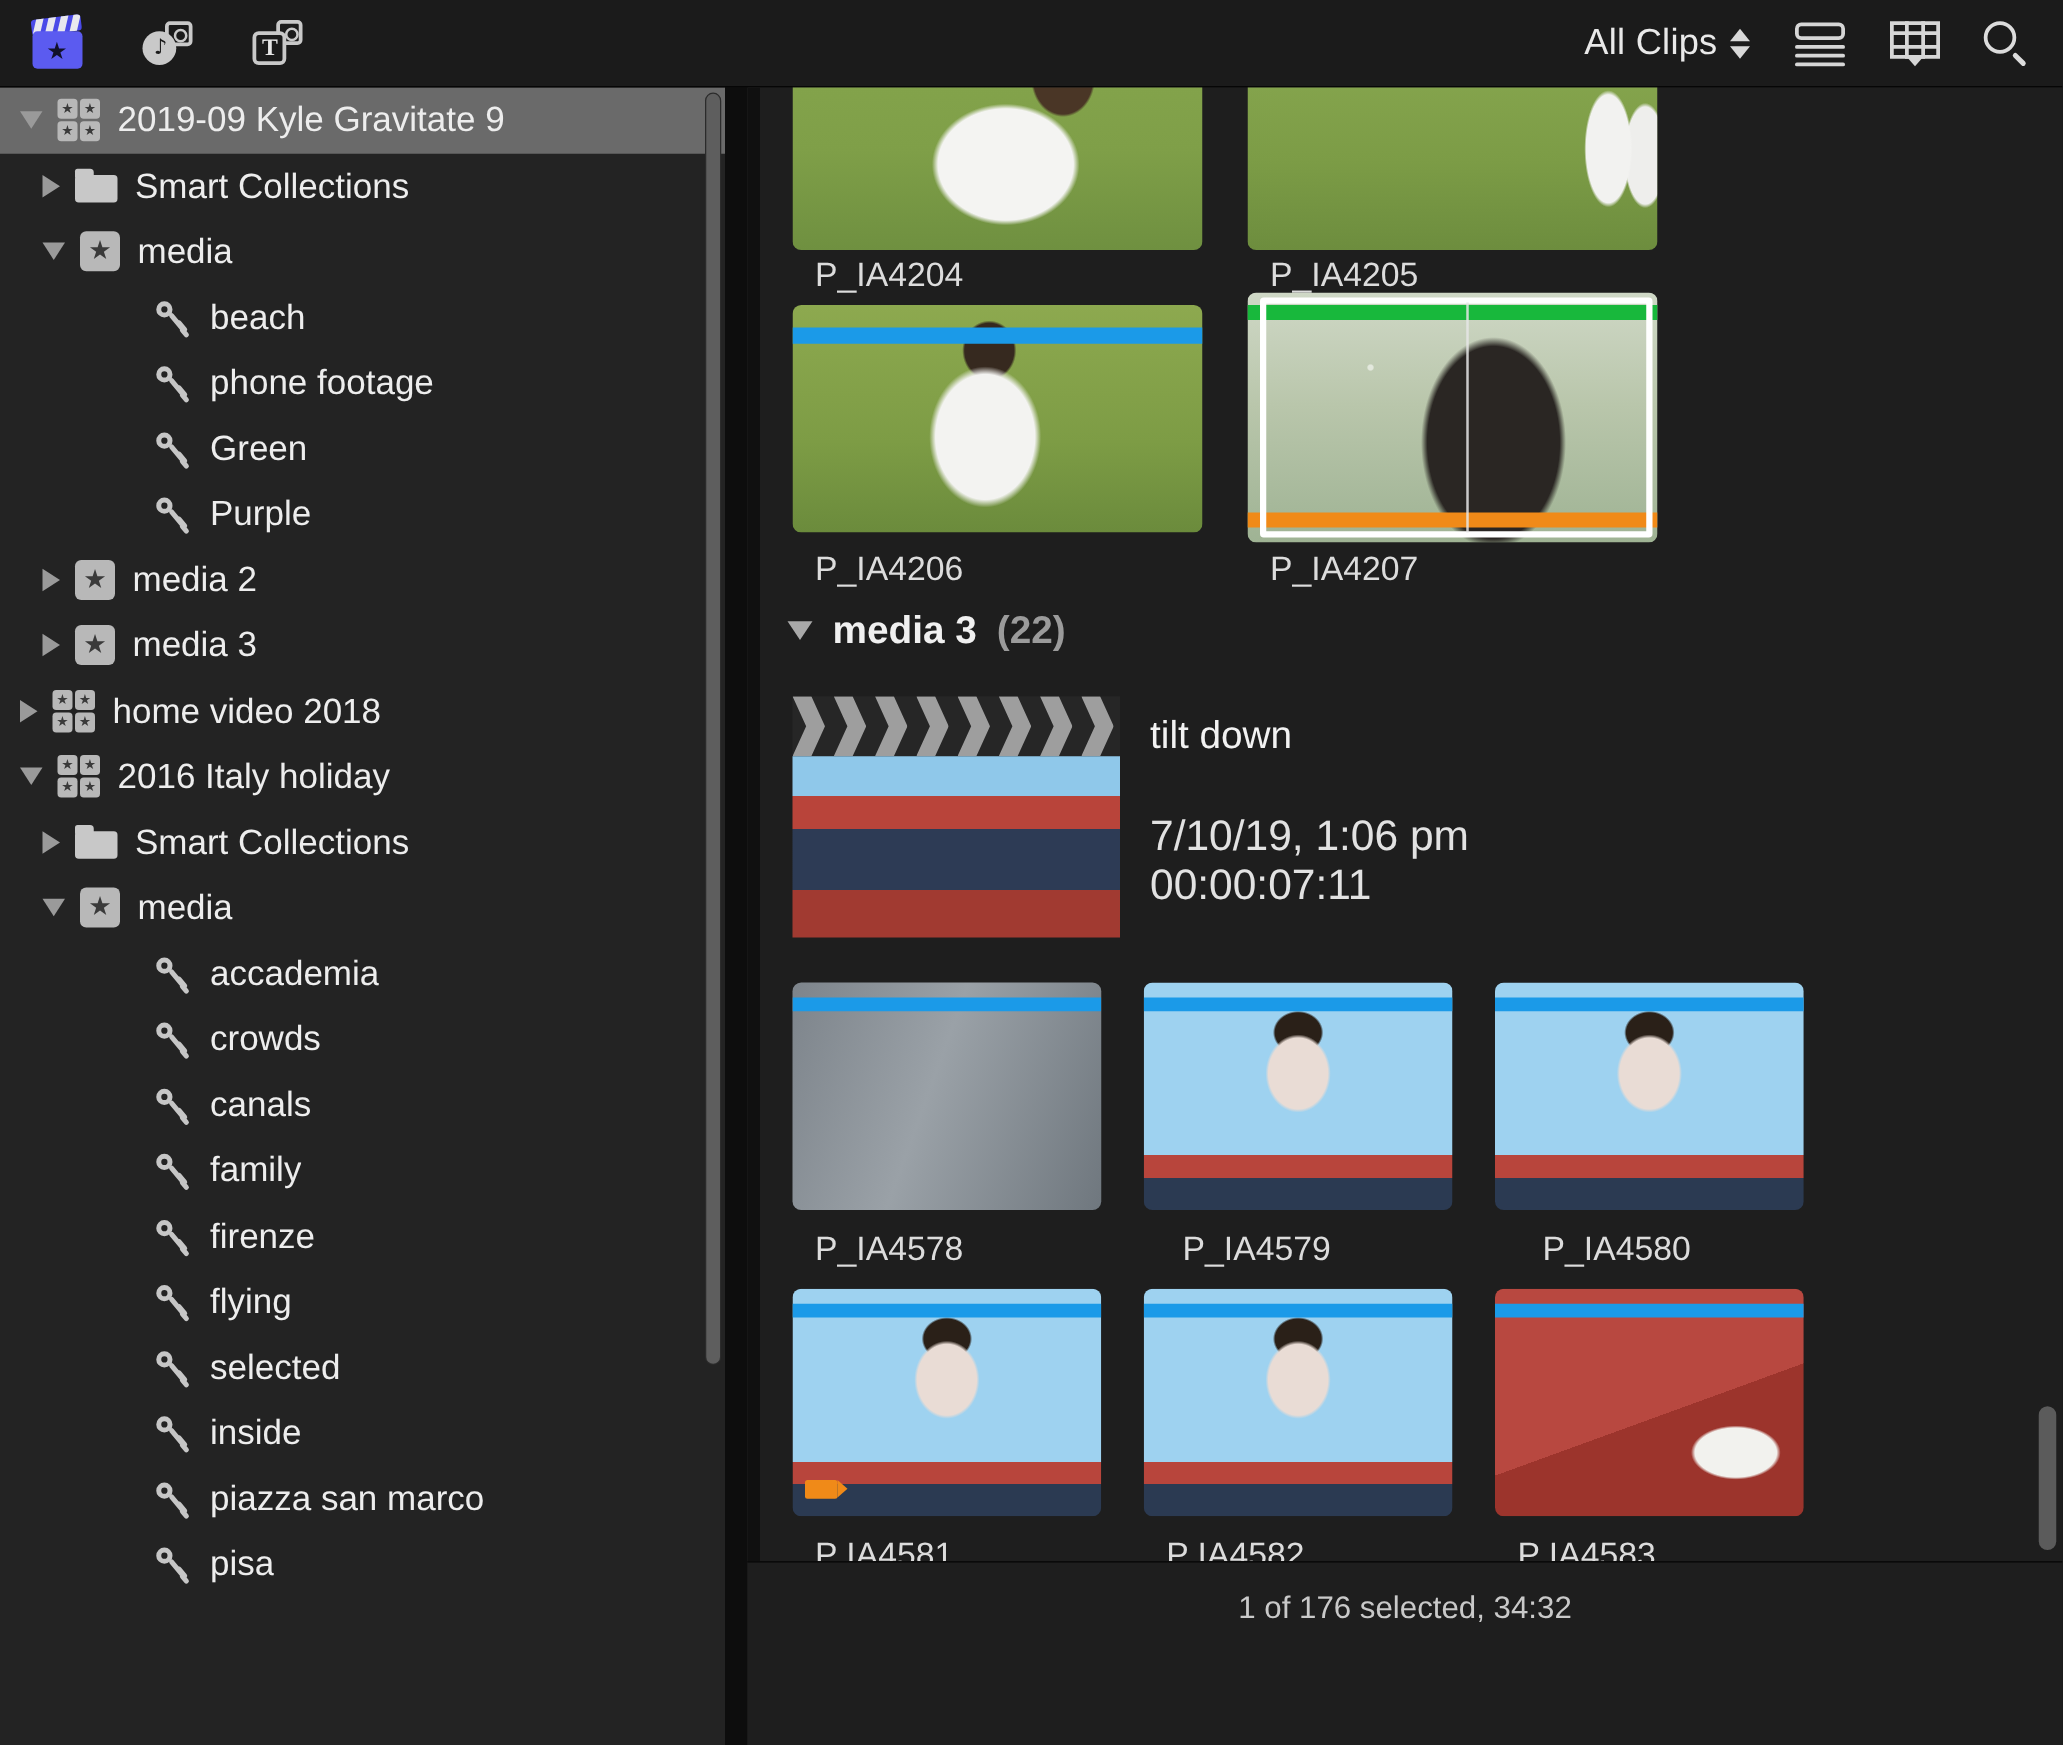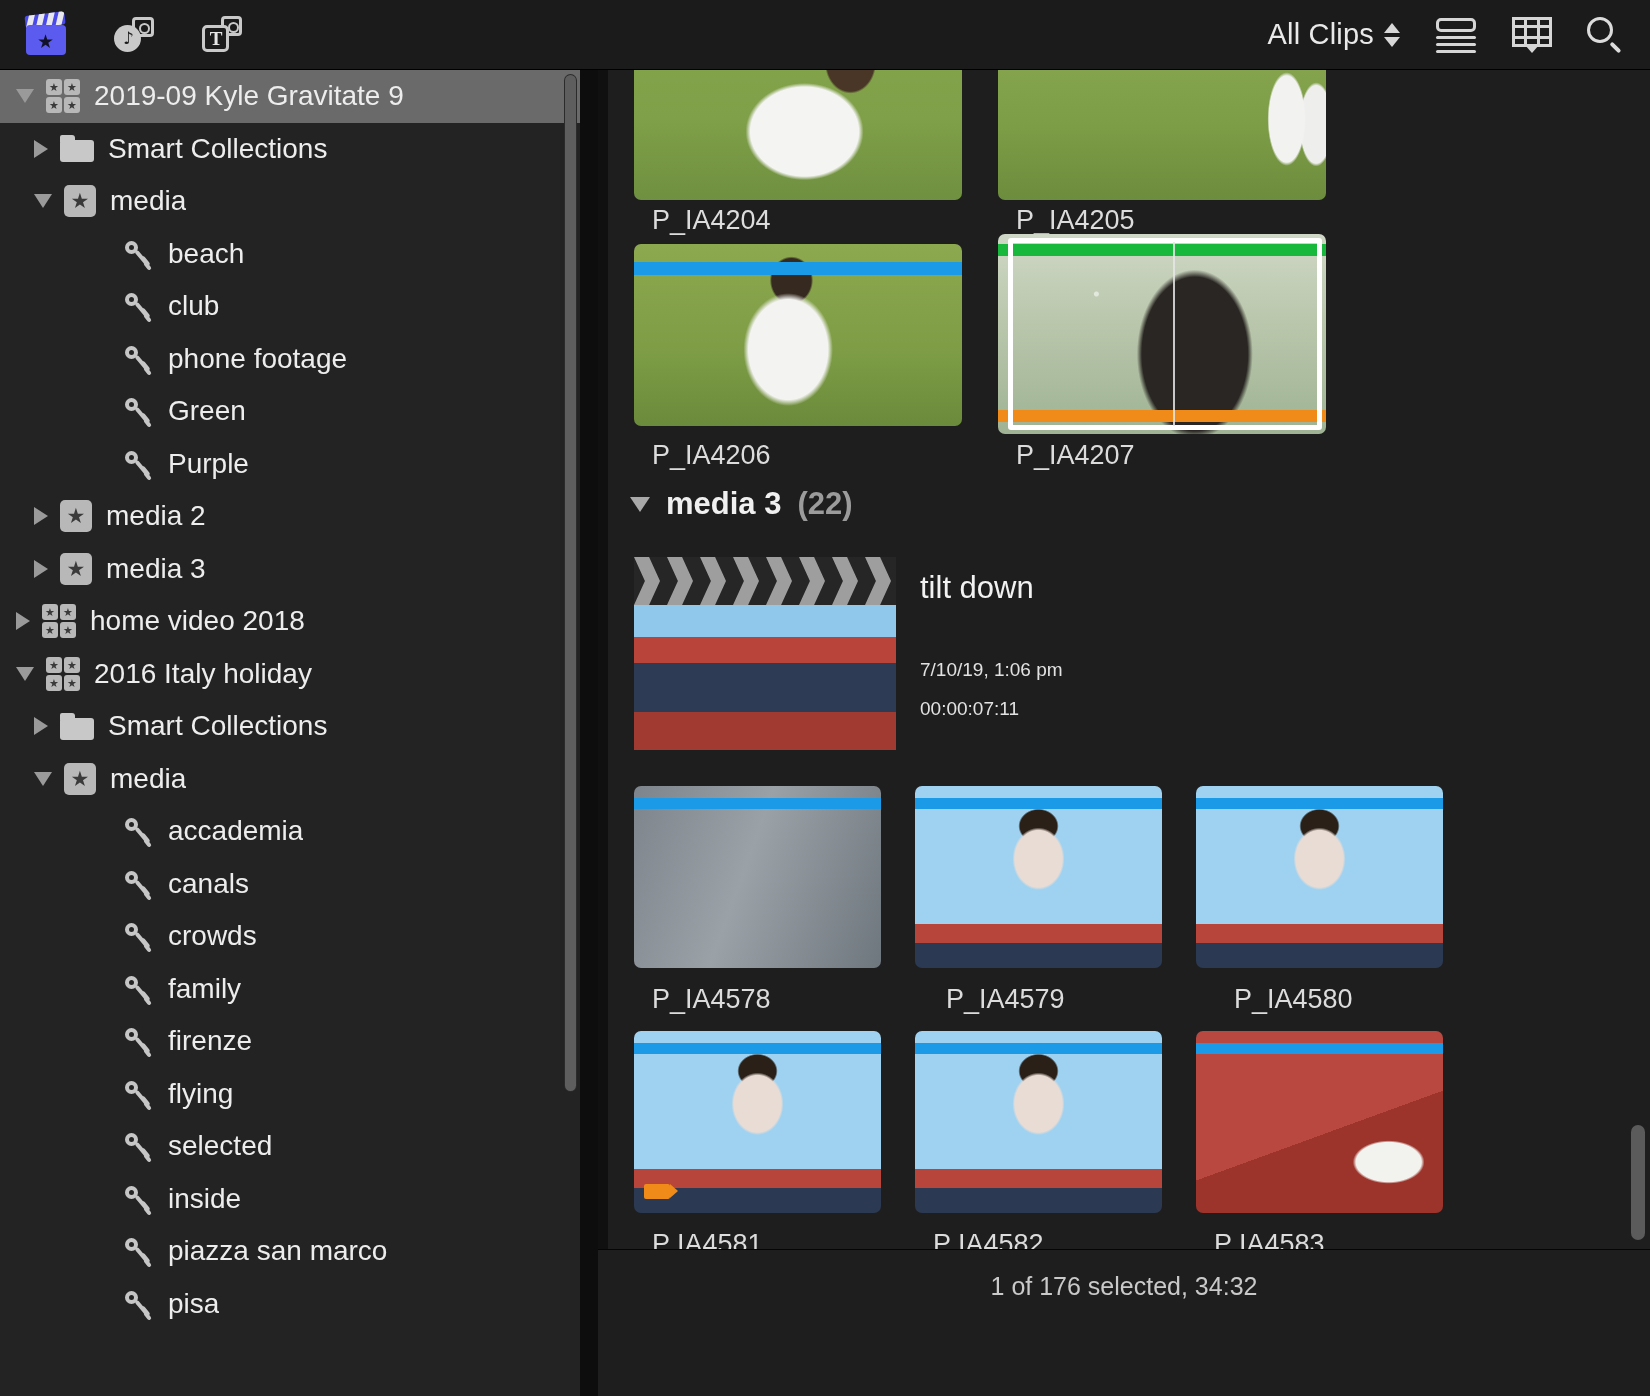--- a/index.html
+++ b/index.html
@@ -209,21 +209,21 @@
     position: absolute; top: 0; width: 26px; height: 100%;
     background: #9e9e9e;
     clip-path: polygon(0 0, 58% 0, 100% 50%, 58% 100%, 0 100%, 42% 50%);
   }
 
   
   .sel-outline { position: absolute; border: 5px solid #ffffff; border-radius: 3px; }
   .playhead { position: absolute; width: 2px; background: rgba(230,230,230,.85); }
 
   .detail-title { position: absolute; color: #f2f2f2; font-size: 31px; }
-  .detail-meta  { position: absolute; color: #e2e2e2; font-size: 19px; line-height: 39px; }
+  .detail-meta  { position: absolute; color: #e2e2e2; font-size: 34px; line-height: 39px; }
 
   .marker-badge { position: absolute; width: 26px; height: 15px; background: #f08a18; border-radius: 2px; }
   .marker-badge:after { content:''; position:absolute; right:-8px; top:0;
     border-top: 7.5px solid transparent; border-bottom: 7.5px solid transparent; border-left: 8px solid #f08a18; }
 
   
   #br-scroll { position: absolute; right: 4px; top: 0; width: 16px; height: 1179px; background: transparent; }
   #br-thumb { position: absolute; right: 5px; top: 1055px; width: 14px; height: 115px;
     background: #5b5b5b; border-radius: 8px; }
 
@@ -371,30 +371,20 @@
           <span class="rl">beach</span>
         </div>
         <div class="row ind2">
           <span class="disc none"></span>
           <span class="ic-key">
             <span class="ring"></span>
             <span class="shaft"></span>
             <span class="t1"></span>
             <span class="t2"></span>
           </span>
-          <span class="rl">club</span>
-        </div>
-        <div class="row ind2">
-          <span class="disc none"></span>
-          <span class="ic-key">
-            <span class="ring"></span>
-            <span class="shaft"></span>
-            <span class="t1"></span>
-            <span class="t2"></span>
-          </span>
           <span class="rl">phone footage</span>
         </div>
         <div class="row ind2">
           <span class="disc none"></span>
           <span class="ic-key">
             <span class="ring"></span>
             <span class="shaft"></span>
             <span class="t1"></span>
             <span class="t2"></span>
           </span>
@@ -464,31 +454,31 @@
           <span class="rl">accademia</span>
         </div>
         <div class="row ind2">
           <span class="disc none"></span>
           <span class="ic-key">
             <span class="ring"></span>
             <span class="shaft"></span>
             <span class="t1"></span>
             <span class="t2"></span>
           </span>
+          <span class="rl">crowds</span>
+        </div>
+        <div class="row ind2">
+          <span class="disc none"></span>
+          <span class="ic-key">
+            <span class="ring"></span>
+            <span class="shaft"></span>
+            <span class="t1"></span>
+            <span class="t2"></span>
+          </span>
           <span class="rl">canals</span>
-        </div>
-        <div class="row ind2">
-          <span class="disc none"></span>
-          <span class="ic-key">
-            <span class="ring"></span>
-            <span class="shaft"></span>
-            <span class="t1"></span>
-            <span class="t2"></span>
-          </span>
-          <span class="rl">crowds</span>
         </div>
         <div class="row ind2">
           <span class="disc none"></span>
           <span class="ic-key">
             <span class="ring"></span>
             <span class="shaft"></span>
             <span class="t1"></span>
             <span class="t2"></span>
           </span>
           <span class="rl">family</span>

